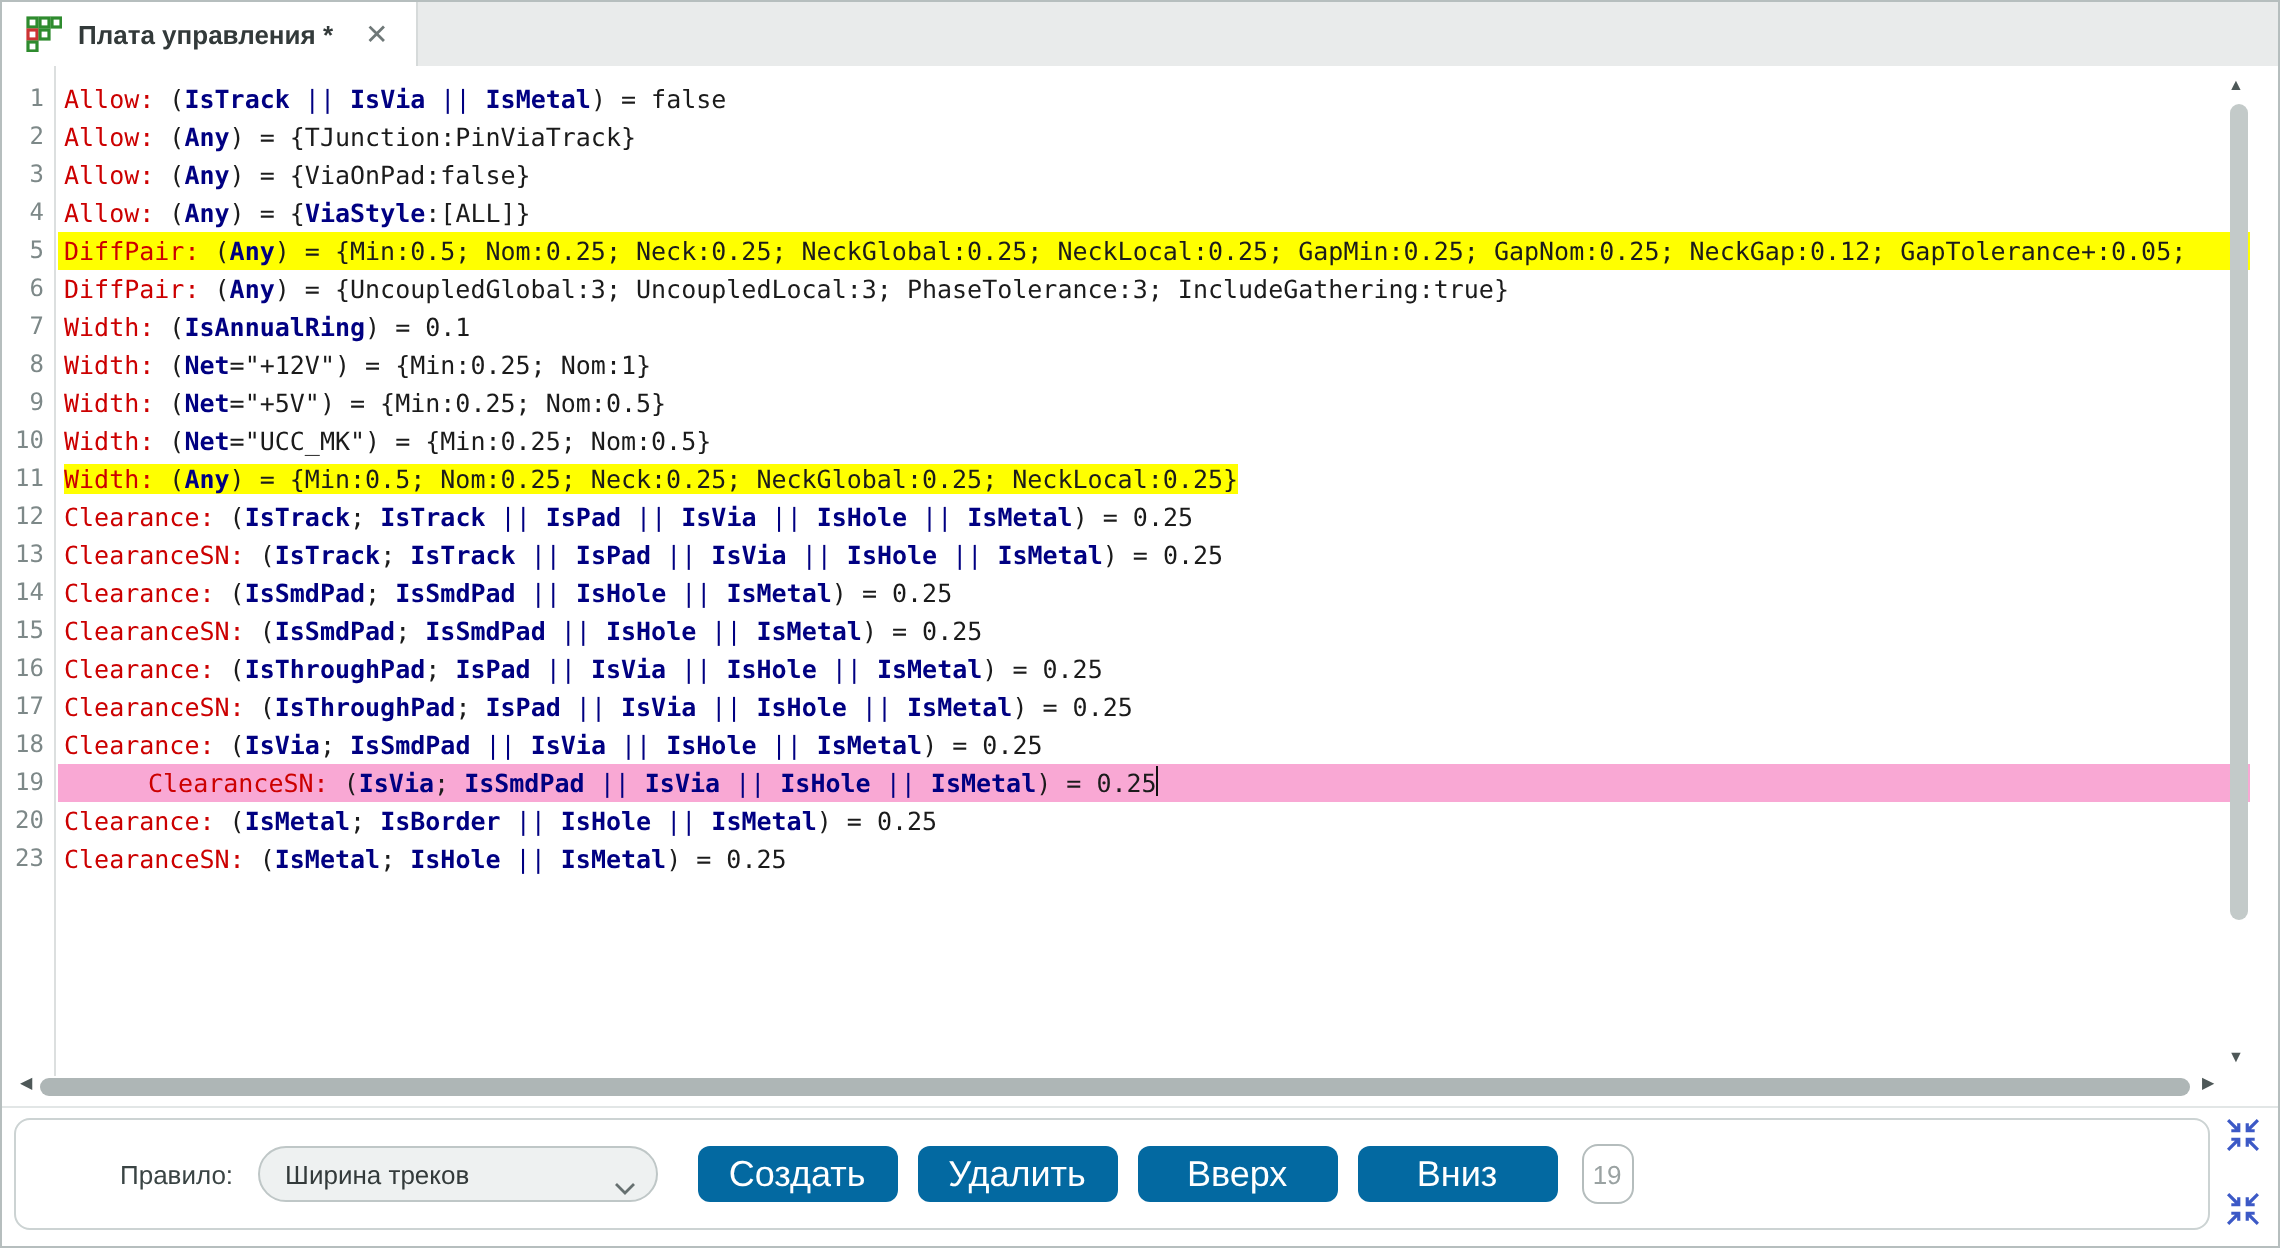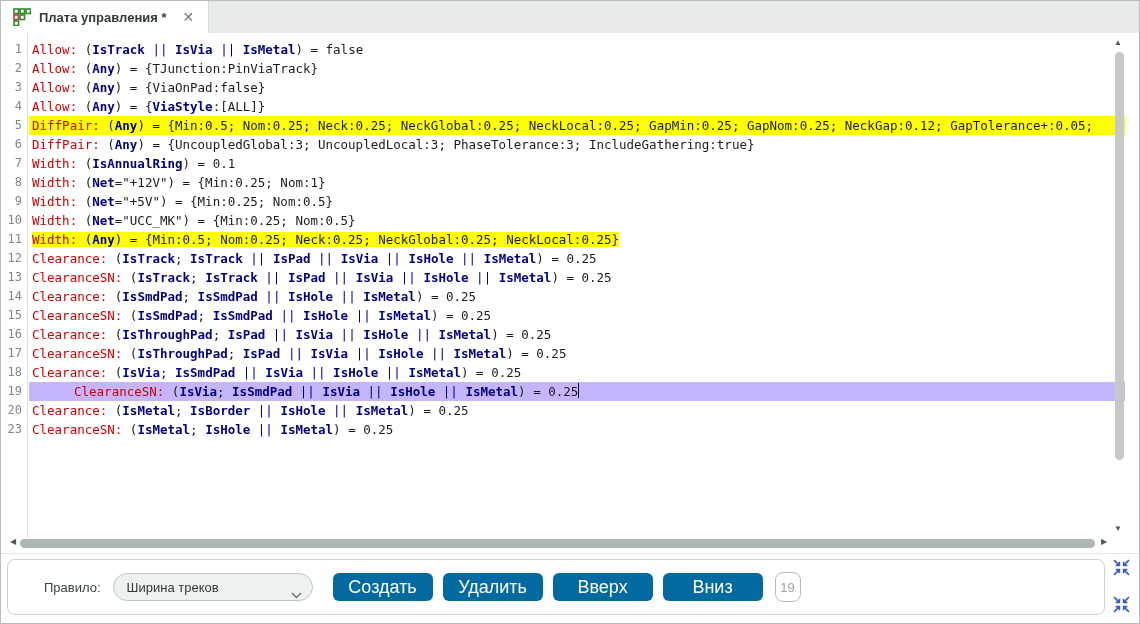--- a/index.html
+++ b/index.html
@@ -13,40 +13,40 @@
   .tab-close{margin-left:16px;font-size:14px;color:#6f7878;line-height:1;}
 
   
   .editor{position:absolute;top:32px;left:0;right:0;height:520px;background:#ffffff;overflow:hidden;}
   .gutter-sep{position:absolute;left:26px;top:0;width:1px;height:505px;background:#dcdfdf;}
   .code-lines{position:absolute;top:7px;left:0;right:0;}
   .code-row{display:flex;height:19px;line-height:19px;font-family:"DejaVu Sans Mono",monospace;font-size:12.5px;}
   .num{flex:0 0 21px;padding-right:6px;text-align:right;color:#7d8888;font-size:12px;}
   .line-body{flex:1;margin-left:1px;margin-right:14px;padding-left:3px;white-space:pre;overflow:hidden;}
   .hl-yellow-full{background:#ffff00;}
-  .hl-current{background:#c4b5fd;padding-left:45px;}
+  .hl-current{background:#f9a8d4;padding-left:45px;}
   .txt-yellow{background:#ffff00;}
   .tk-k{color:#cc0000;}
   .tk-i{color:#000082;font-weight:bold;}
   .tk-o{color:#000082;}
   .tk-p{color:#1b1b1b;}
   .caret{display:inline-block;width:1px;height:15px;background:#111;vertical-align:-2px;}
 
   
   .v-scroll-up,.v-scroll-down,.h-scroll-left,.h-scroll-right{position:absolute;font-size:8px;color:#4e5858;line-height:8px;}
   .v-scroll-up{left:1113px;top:6px;}
   .v-scroll-down{left:1113px;top:492px;}
   .v-thumb{position:absolute;left:1114px;top:19px;width:9px;height:408px;border-radius:5px;background:#c3cac9;}
   .h-scroll-left{left:9px;top:505px;}
   .h-scroll-right{left:1100px;top:505px;}
   .h-thumb{position:absolute;left:19px;top:506px;width:1075px;height:9px;border-radius:5px;background:#aeb6b6;}
 
   
   .bottom{position:absolute;left:0;right:0;top:552px;height:70px;background:#ffffff;border-top:1px solid #e2e6e6;}
-  .panel{position:absolute;left:6px;top:5px;width:1098px;height:56px;border:1px solid #ccd3d3;border-radius:8px;display:flex;align-items:center;padding-left:36px;box-sizing:border-box;}
+  .panel{position:absolute;left:6px;top:5px;width:1098px;height:56px;border:1px solid #ccd3d3;border-radius:8px;display:flex;align-items:center;padding-left:52px;box-sizing:border-box;}
   .rule-label{font-size:13px;color:#3a4444;margin-right:12px;}
   .dropdown{position:relative;width:200px;height:28px;background:#eef1f1;border:1px solid #bfc7c7;border-radius:14px;display:flex;align-items:center;padding:0 26px 0 13px;box-sizing:border-box;}
   .dropdown-value{font-size:13px;color:#333a3a;white-space:nowrap;text-align:right;}
   .chevron{position:absolute;right:10px;top:11px;}
   .btn{width:100px;height:28px;border:none;border-radius:6px;background:#0369a1;color:#ffffff;font-family:"Liberation Sans",sans-serif;font-size:18px;margin-left:10px;cursor:pointer;}
   .btn:first-of-type{margin-left:20px;}
   .count-badge{margin-left:12px;min-width:26px;height:30px;border:1px solid #b5bdbd;border-radius:8px;display:flex;align-items:center;justify-content:center;font-size:13px;color:#9aa2a2;box-sizing:border-box;padding:0 4px;}
   .collapse-top{position:absolute;left:1112px;top:5px;}
   .collapse-bottom{position:absolute;left:1112px;top:42px;}
 </style>

